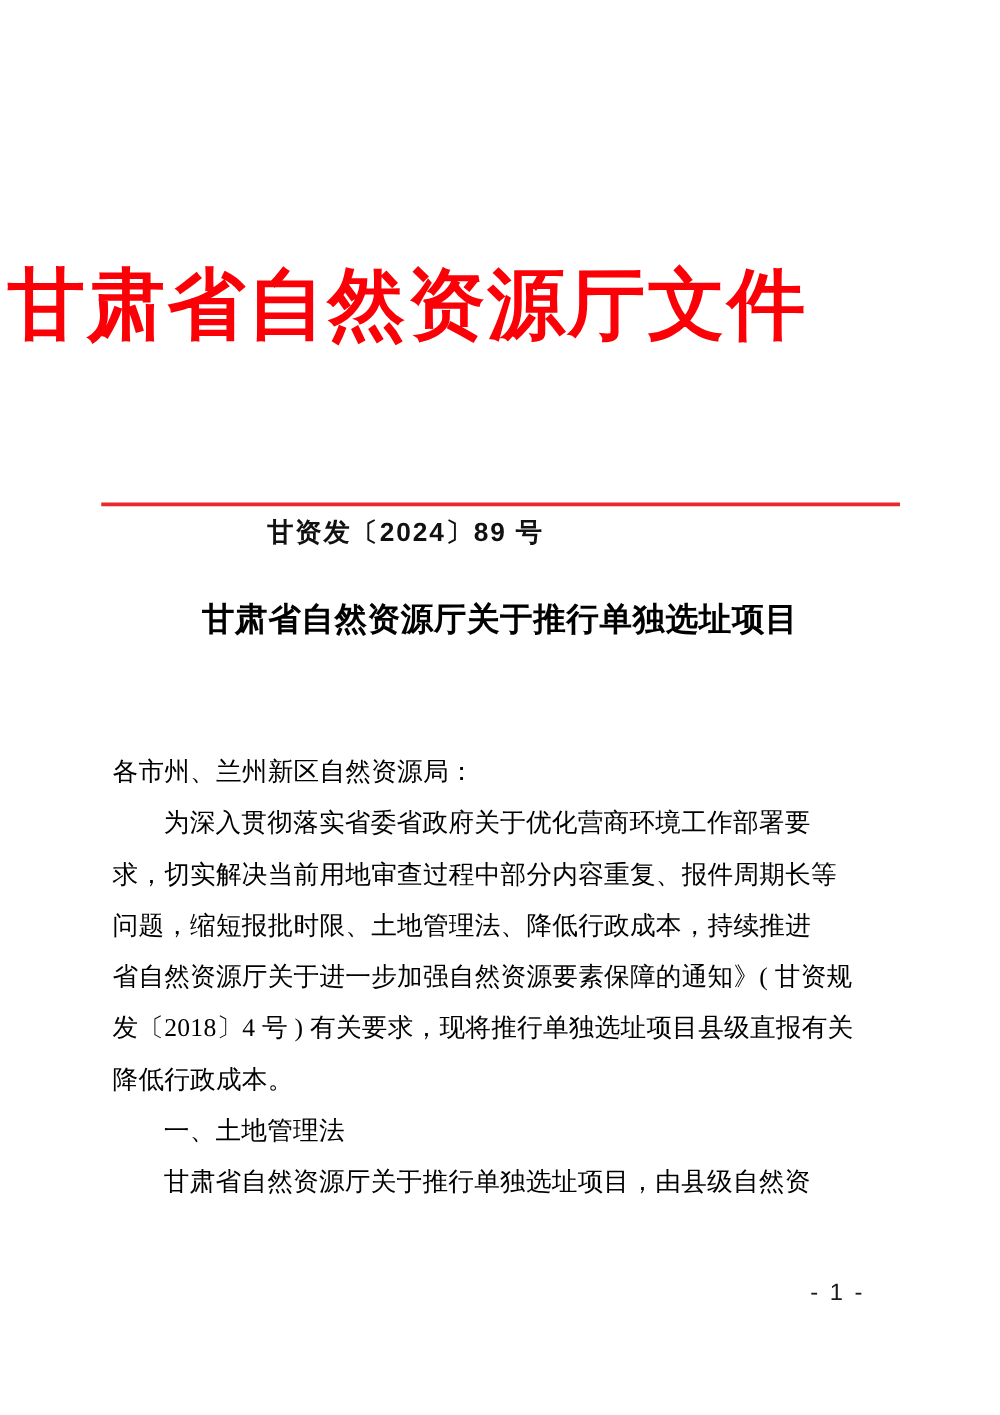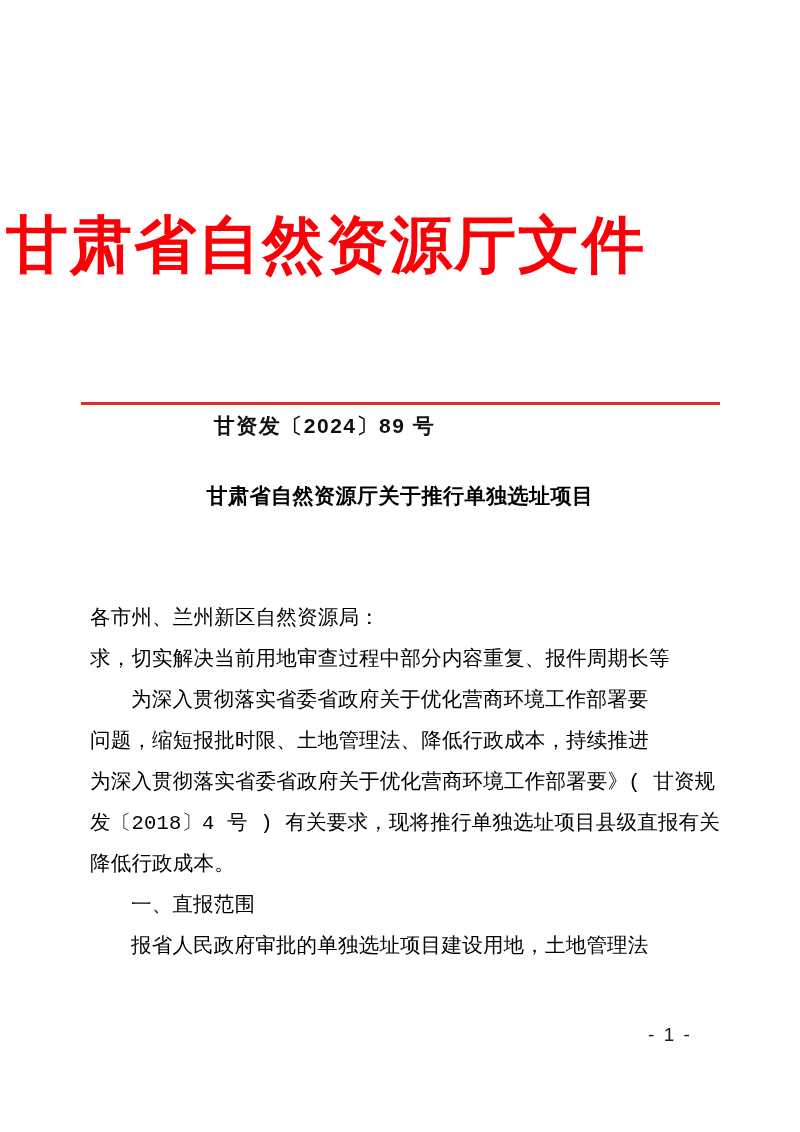--- a/index.html
+++ b/index.html
@@ -64,47 +64,47 @@
     background: #e8282b;
   }
 
   
   .doc-heading {
     position: absolute;
     top: 474px;
     left: 110px;
     width: 580px;
     text-align: center;
-    font-size: 21px;
+    font-size: 26px;
     font-weight: bold;
     line-height: 43px;
     letter-spacing: 0.5px;
     color: #000000;
-    font-family: Liberation Sans, sans-serif;
+    font-family: Liberation Serif, serif;
   }
 
   .doc-heading .line {
     display: block;
   }
 
   
   .body-block {
     position: absolute;
     top: 598px;
     left: 90px;
     width: 630px;
   }
 
   .body-line {
     font-size: 20.5px;
     line-height: 41px;
     letter-spacing: 0.2px;
     color: #000000;
     white-space: pre;
-    font-family: Liberation Mono, monospace;
+    font-family: Liberation Serif, serif;
   }
 
   .body-line.indent {
     text-indent: 41px;
   }
 
   
   .page-footer {
     position: absolute;
     top: 1024px;
@@ -135,30 +135,30 @@
   <div class="red-rule"></div>
 
   <div class="doc-heading">
     <span class="line">甘肃省自然资源厅关于推行单独选址项目</span>
   </div>
 
   <div class="body-block">
 
     <div class="body-line">各市州、兰州新区自然资源局：</div>
 
+    <div class="body-line indent">为深入贯彻落实省委省政府关于优化营商环境工作部署要</div>
     <div class="body-line">求，切实解决当前用地审查过程中部分内容重复、报件周期长等</div>
-    <div class="body-line indent">为深入贯彻落实省委省政府关于优化营商环境工作部署要</div>
     <div class="body-line">问题，缩短报批时限、土地管理法、降低行政成本，持续推进</div>
-    <div class="body-line">为深入贯彻落实省委省政府关于优化营商环境工作部署要》( 甘资规</div>
+    <div class="body-line">省自然资源厅关于进一步加强自然资源要素保障的通知》( 甘资规</div>
     <div class="body-line">发〔2018〕4 号 ) 有关要求，现将推行单独选址项目县级直报有关</div>
     <div class="body-line">降低行政成本。</div>
 
-    <div class="body-line indent">一、直报范围</div>
+    <div class="body-line indent">一、土地管理法</div>
 
-    <div class="body-line indent">报省人民政府审批的单独选址项目建设用地，土地管理法</div>
+    <div class="body-line indent">甘肃省自然资源厅关于推行单独选址项目，由县级自然资</div>
 
   </div>
 
   <div class="page-footer">
     <span class="num">- 1 -</span>
   </div>
 
 </div>
 
 </body></html>

